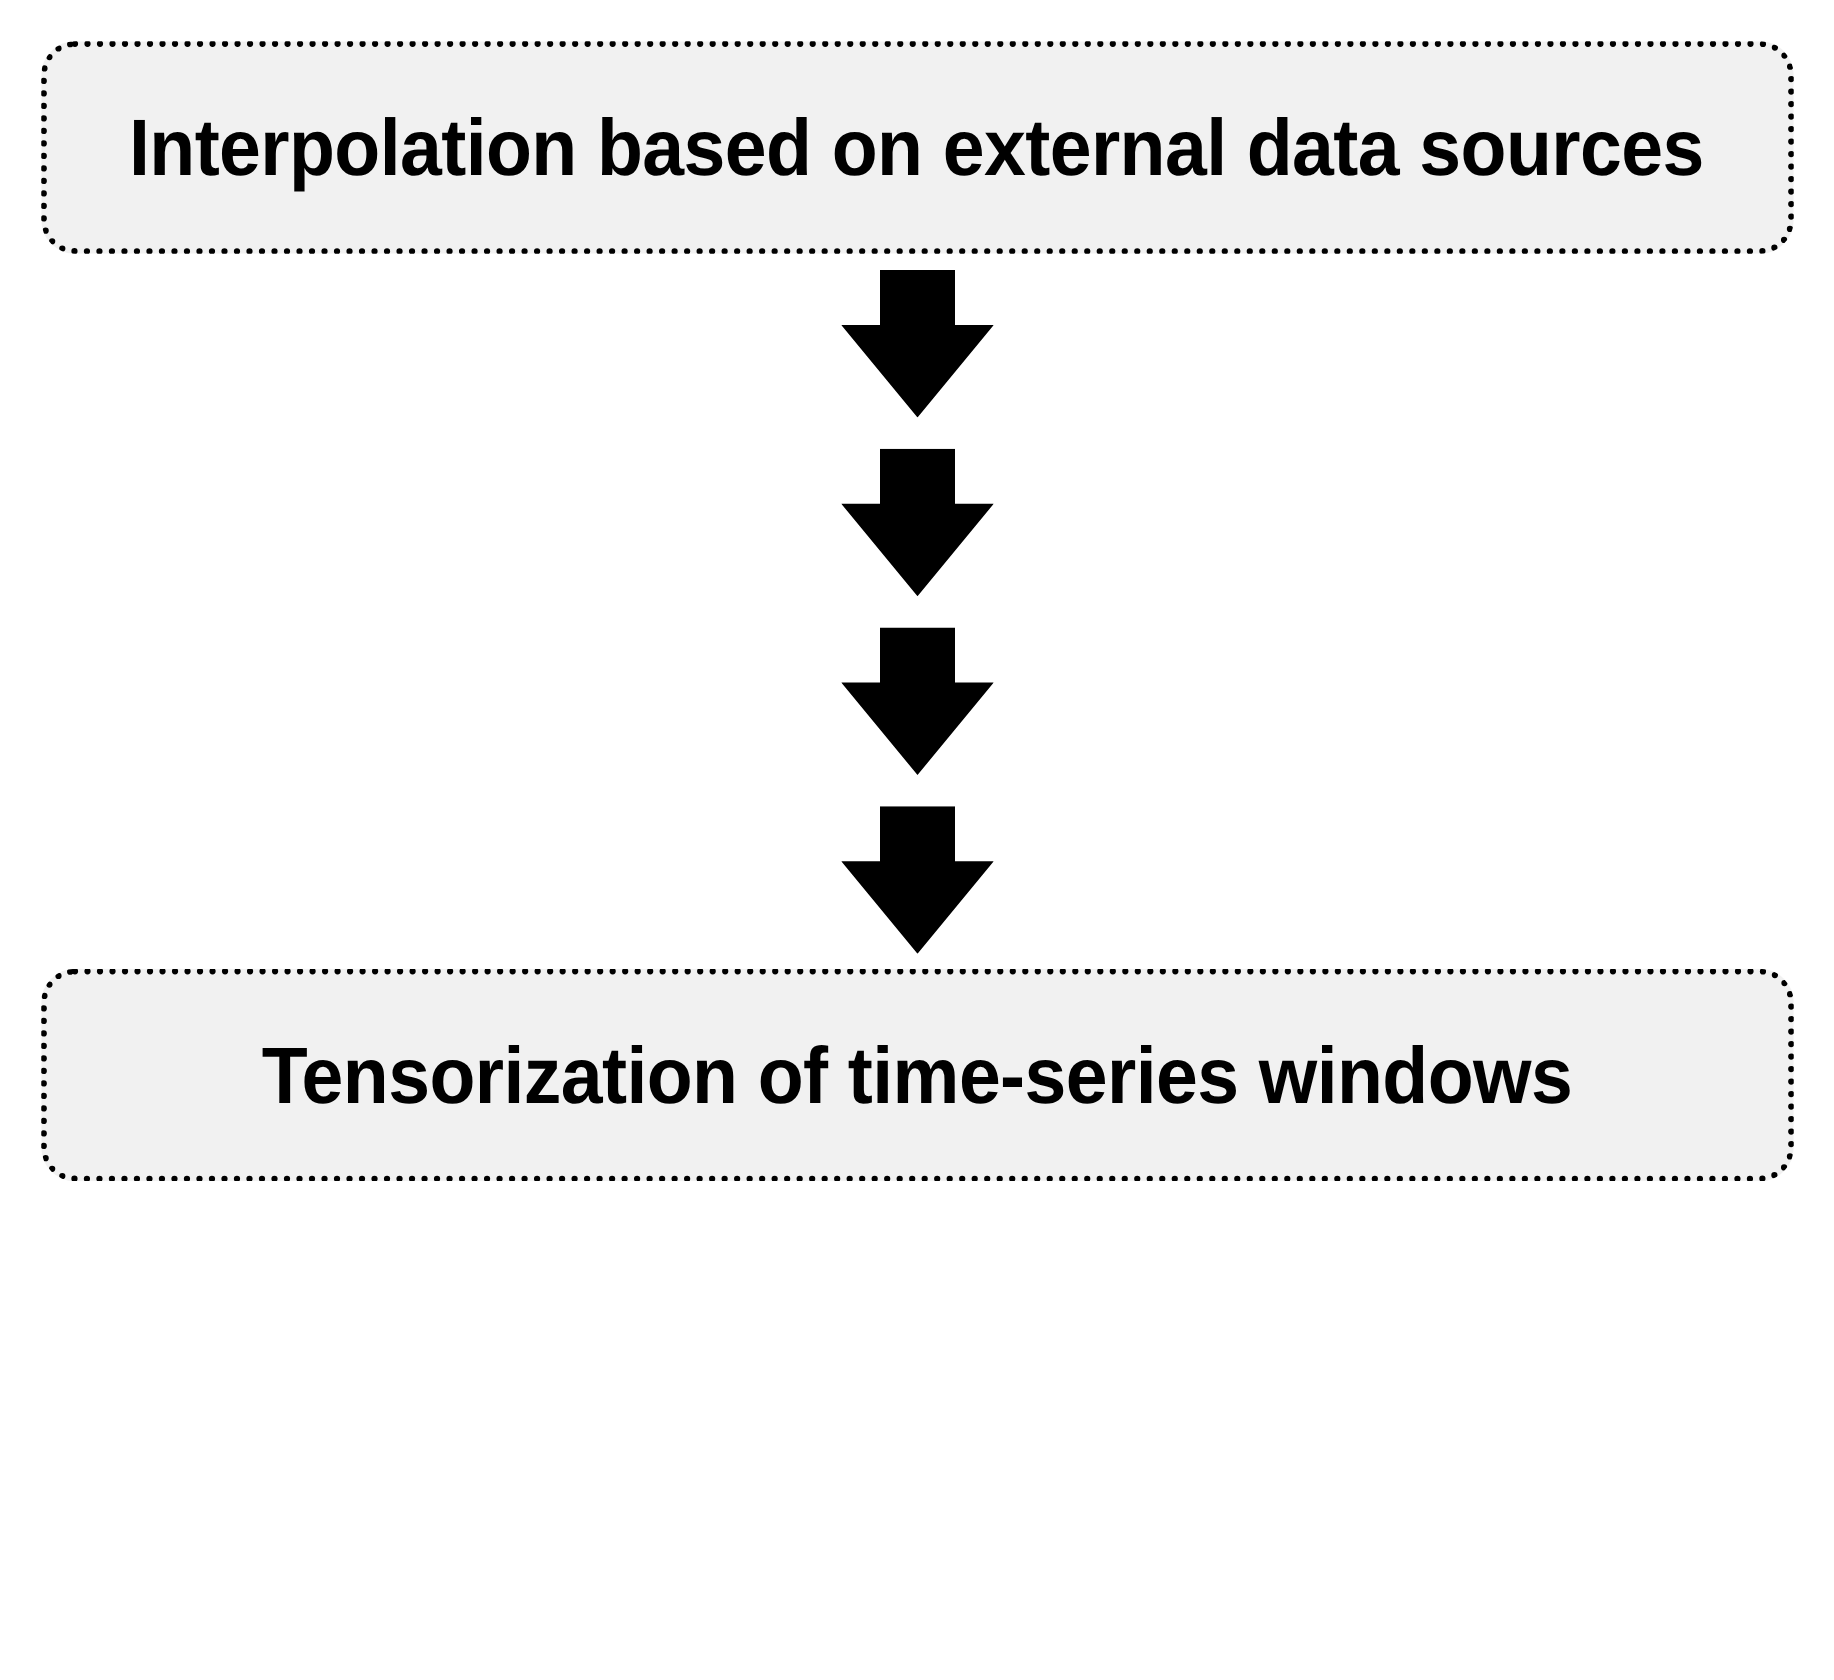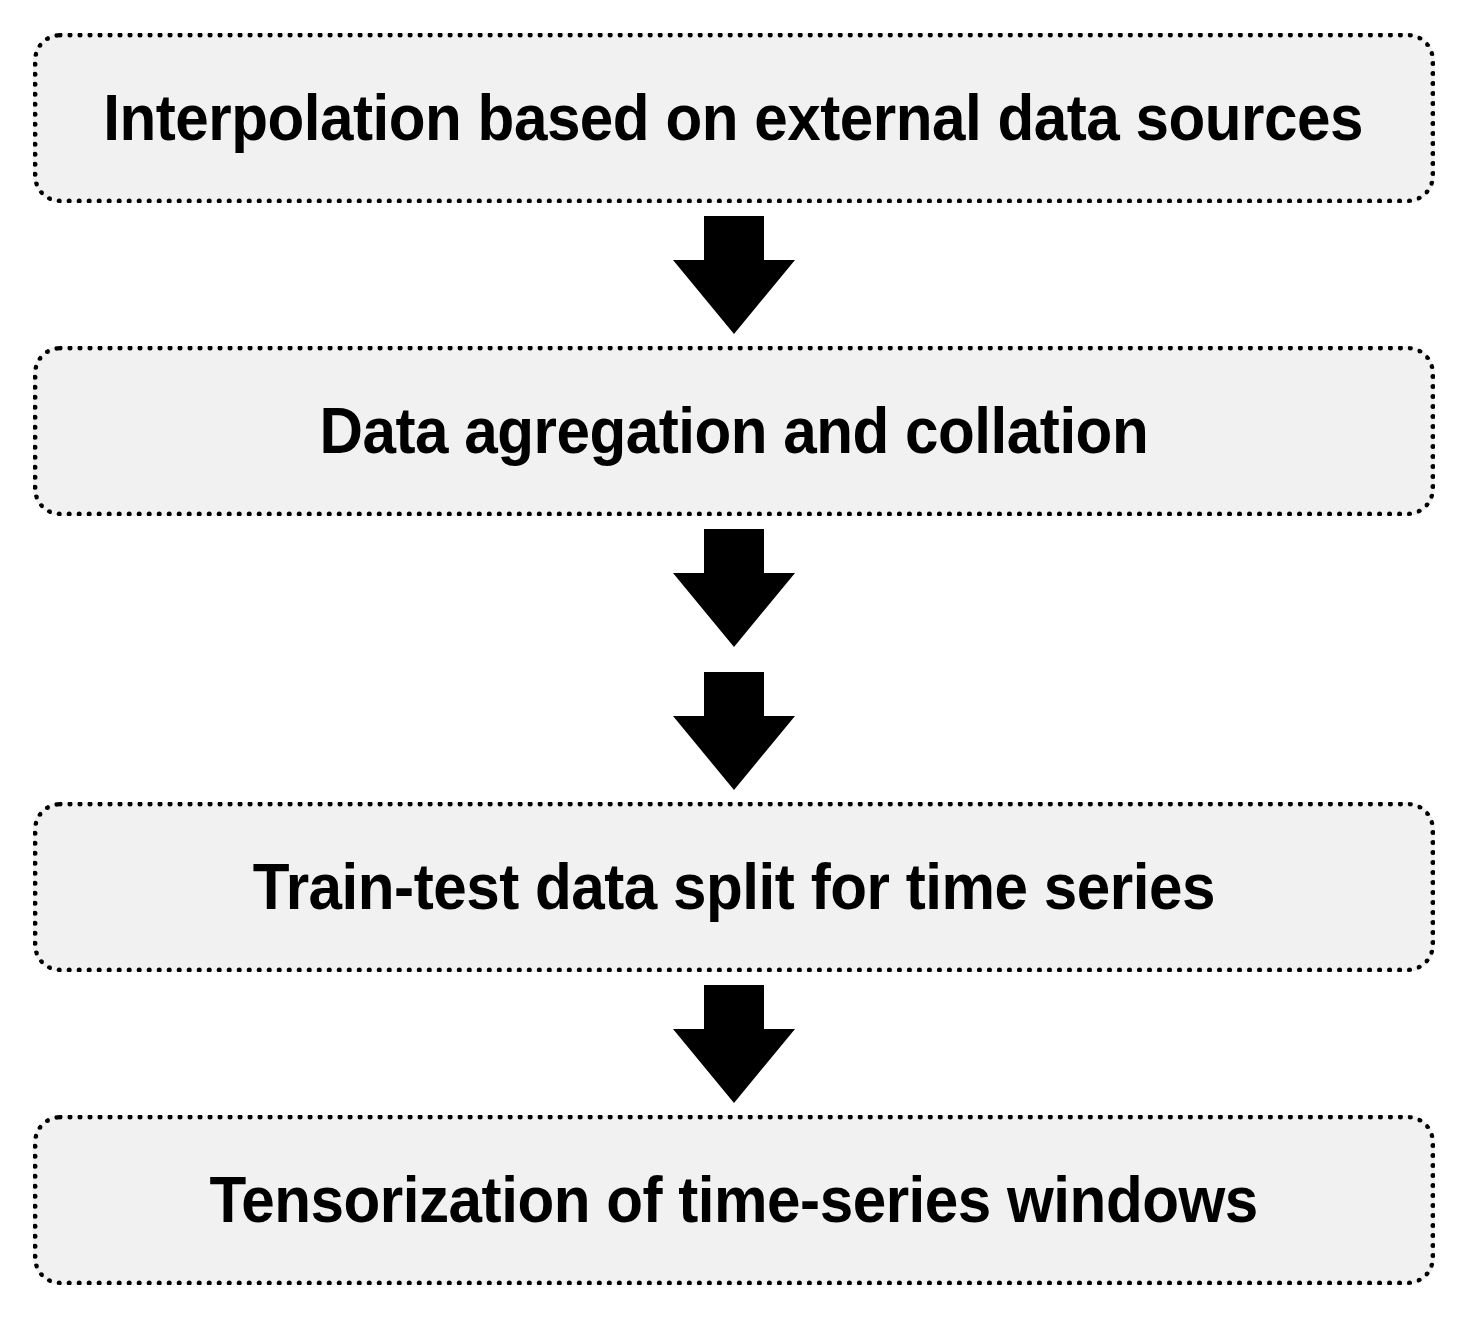--- a/index.html
+++ b/index.html
@@ -57,44 +57,38 @@
   <div class="flow-box">
     <span class="box-label">Interpolation based on external data sources</span>
   </div>
 
   <div class="arrow-wrap">
     <svg width="122" height="118" viewBox="0 0 122 118" aria-hidden="true">
       <polygon points="31,0 91,0 91,44 122,44 61,118 0,44 31,44" fill="currentColor"></polygon>
     </svg>
   </div>
 
-  <div class="flow-box">
-    <span class="box-label">Data agregation and collation</span>
+
+  <div class="arrow-wrap">
+    <svg width="122" height="118" viewBox="0 0 122 118" aria-hidden="true">
+      <polygon points="31,0 91,0 91,44 122,44 61,118 0,44 31,44" fill="currentColor"></polygon>
+    </svg>
   </div>
+
 
   <div class="arrow-wrap">
     <svg width="122" height="118" viewBox="0 0 122 118" aria-hidden="true">
       <polygon points="31,0 91,0 91,44 122,44 61,118 0,44 31,44" fill="currentColor"></polygon>
     </svg>
   </div>
 
 
   <div class="arrow-wrap">
     <svg width="122" height="118" viewBox="0 0 122 118" aria-hidden="true">
       <polygon points="31,0 91,0 91,44 122,44 61,118 0,44 31,44" fill="currentColor"></polygon>
     </svg>
   </div>
 
   <div class="flow-box">
-    <span class="box-label">Train-test data split for time series</span>
-  </div>
-
-  <div class="arrow-wrap">
-    <svg width="122" height="118" viewBox="0 0 122 118" aria-hidden="true">
-      <polygon points="31,0 91,0 91,44 122,44 61,118 0,44 31,44" fill="currentColor"></polygon>
-    </svg>
-  </div>
-
-  <div class="flow-box">
     <span class="box-label">Tensorization of time-series windows</span>
   </div>
 
 </div>
 
 </body></html>

